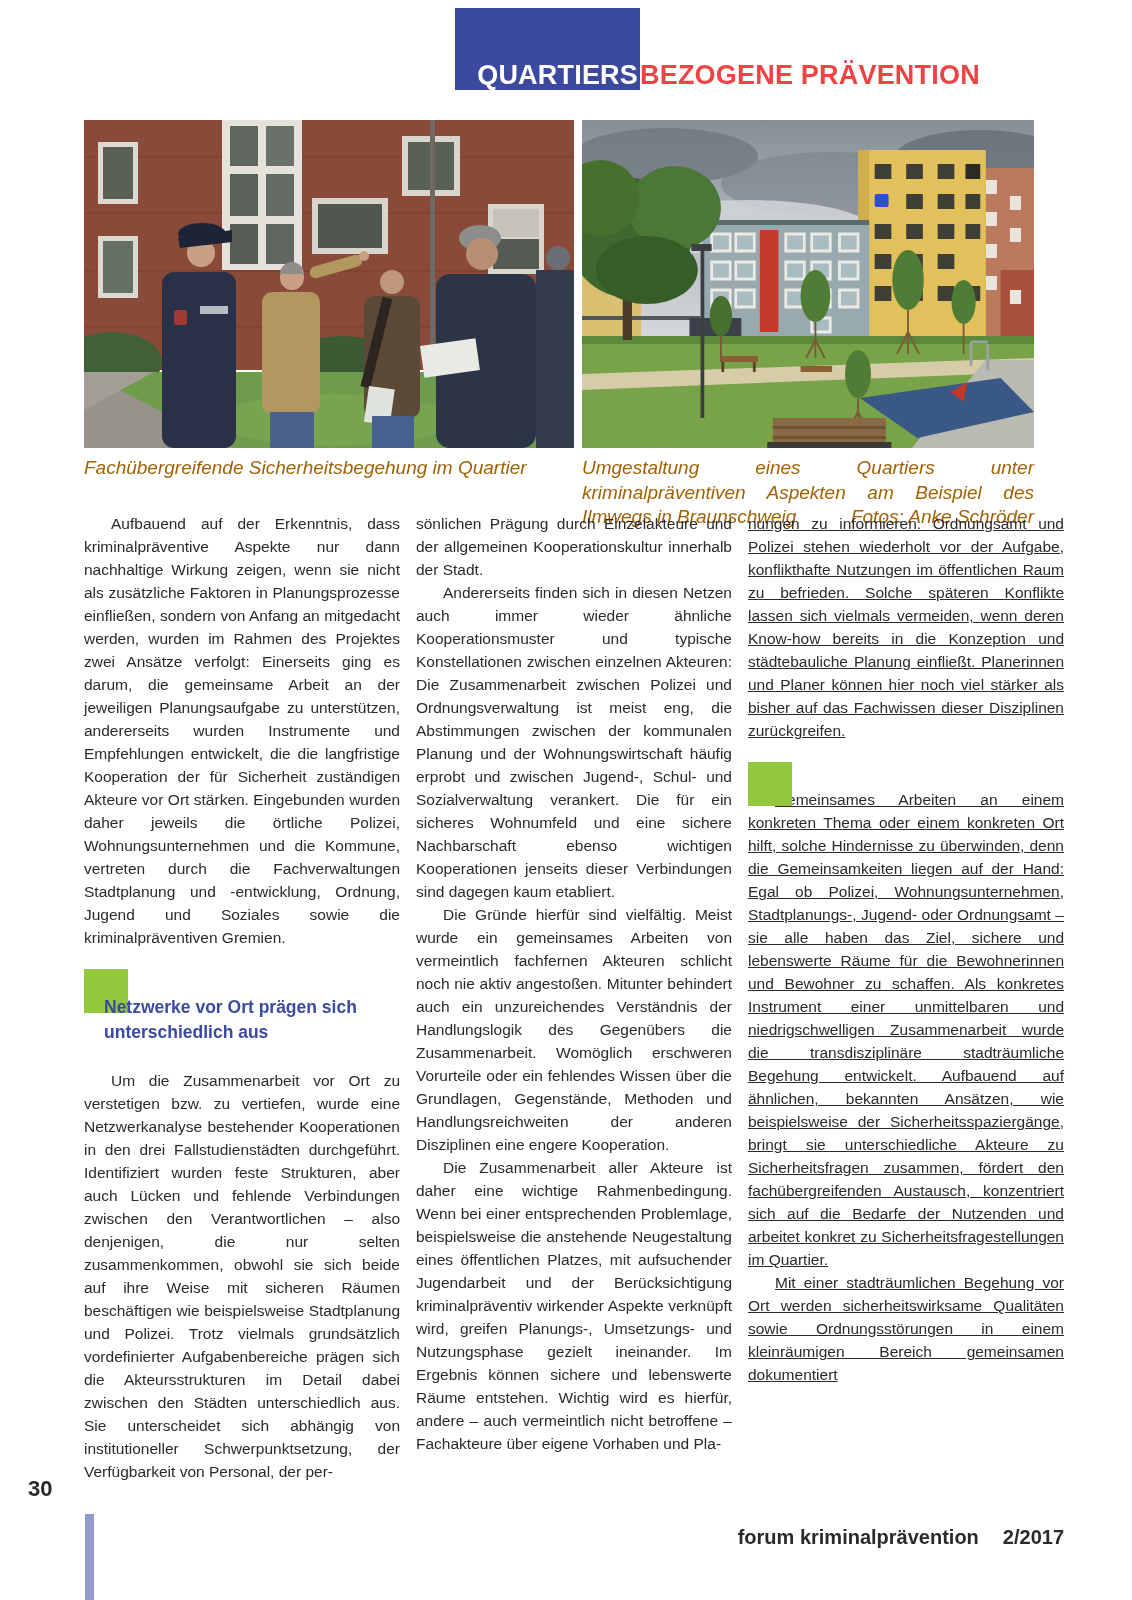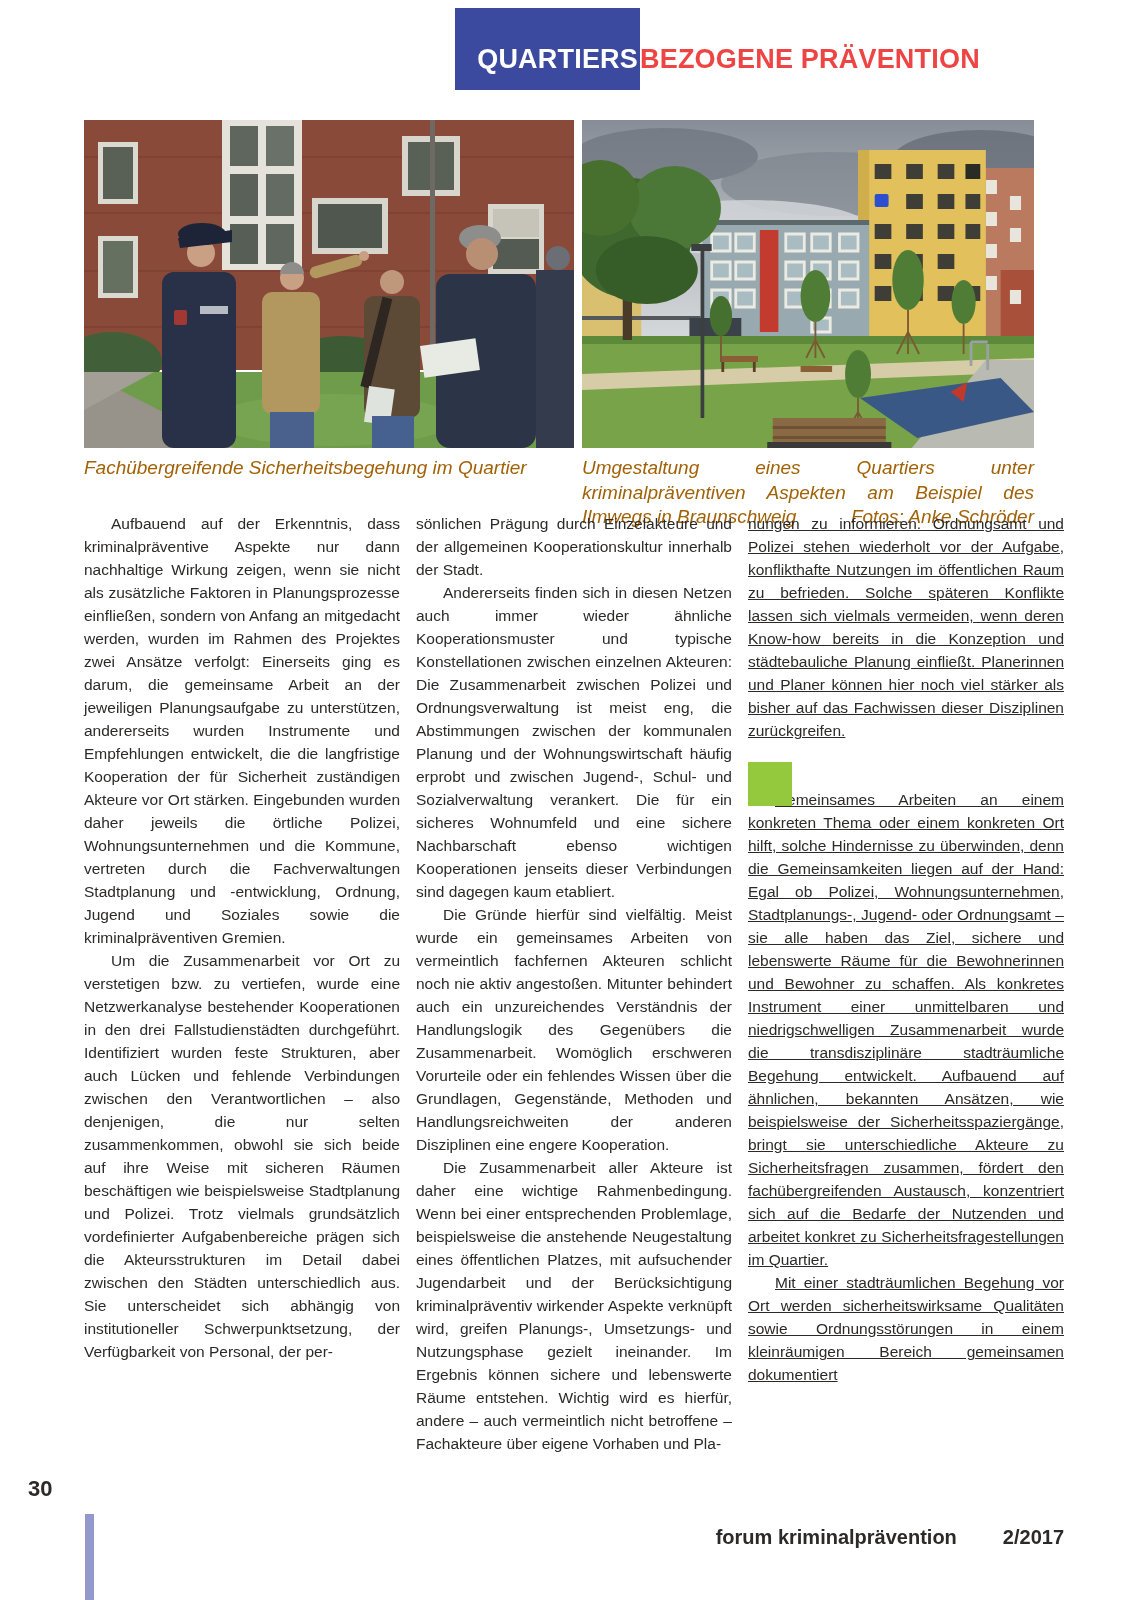--- a/index.html
+++ b/index.html
@@ -9,21 +9,21 @@
   }
 
   
   .masthead { position:absolute; left:455px; top:8px; display:flex; align-items:flex-end; }
   .masthead-box {
     width:185px; height:82px; background:#3b4a9e;
     display:flex; justify-content:flex-end; align-items:flex-end;
   }
   .masthead-word {
     font-size:27px; font-weight:bold; letter-spacing:0.2px; line-height:1;
-    padding-bottom:17px; white-space:nowrap;margin-top:28px;
+    padding-bottom:1px; white-space:nowrap;margin-top:28px;
   }
   .masthead-box .masthead-word { color:#ffffff; padding-right:2px; }
   .masthead-rest { color:#ef4444;text-align:right; }
 
   
   .figure-left  { position:absolute; left:84px;  top:120px; width:490px; }
   .figure-right { position:absolute; left:582px; top:120px; width:452px; }
   .photo { display:block; width:100%; height:328px; }
   .caption {
     margin-top:8px; font-size:19px; font-style:italic; line-height:1.3; color:#a16207;
@@ -51,21 +51,21 @@
   .green-square {
     position:absolute; left:0; top:-26px; width:44px; height:44px;
     background:#95c93d;
   }
   .subheading-text { position:relative; }
 
   
   .page-number { position:absolute; left:28px; top:1476px; font-size:22px; font-weight:bold; }
   .footer-bar  { position:absolute; left:85px; top:1514px; width:9px; height:86px; background:#9399cc; }
   .footer-meta { position:absolute; right:68px; top:1526px; font-size:20px; font-weight:bold; white-space:nowrap; }
-  .footer-issue { margin-left:46px; }
+  .footer-issue { margin-left:24px; }
 </style>
 </head>
 <body>
 
 <div class="page">
 
   <div class="masthead">
     <div class="masthead-box">
       <span class="masthead-word">QUARTIERS</span>
     </div>
@@ -274,20 +274,24 @@
       </g>
     </svg>
     <figcaption class="caption">
       <span>Umgestaltung eines Quartiers unter kriminalpräventiven Aspekten am Beispiel des Ilmwegs in Braunschweig</span>
       <span class="credit">Fotos: Anke Schröder</span>
     </figcaption>
   </figure>
 
   <div class="col col-1">
     <p class="indent">Aufbauend auf der Erkenntnis, dass kriminalpräventive Aspekte nur dann nachhaltige Wirkung zeigen, wenn sie nicht als zusätzliche Faktoren in Planungsprozesse einfließen, sondern von Anfang an mitgedacht werden, wurden im Rahmen des Projektes zwei Ansätze verfolgt: Einerseits ging es darum, die gemeinsame Arbeit an der jeweiligen Planungsaufgabe zu unterstützen, andererseits wurden Instrumente und Empfehlungen entwickelt, die die langfristige Kooperation der für Sicherheit zuständigen Akteure vor Ort stärken. Eingebunden wurden daher jeweils die örtliche Polizei, Wohnungsunternehmen und die Kommune, vertreten durch die Fachverwaltungen Stadtplanung und -entwicklung, Ordnung, Jugend und Soziales sowie die kriminalpräventiven Gremien.</p>
+    <h2 class="subheading">
+      <span class="green-square"></span>
+      <span class="subheading-text">Netzwerke vor Ort prägen sich unterschiedlich aus</span>
+    </h2>
     <p class="indent">Um die Zusammenarbeit vor Ort zu verstetigen bzw. zu vertiefen, wurde eine Netzwerkanalyse bestehender Kooperationen in den drei Fallstudienstädten durchgeführt. Identifiziert wurden feste Strukturen, aber auch Lücken und fehlende Verbindungen zwischen den Verantwortlichen – also denjenigen, die nur selten zusammenkommen, obwohl sie sich beide auf ihre Weise mit sicheren Räumen beschäftigen wie beispielsweise Stadtplanung und Polizei. Trotz vielmals grundsätzlich vordefinierter Aufgabenbereiche prägen sich die Akteursstrukturen im Detail dabei zwischen den Städten unterschiedlich aus. Sie unterscheidet sich abhängig von institutioneller Schwerpunktsetzung, der Verfügbarkeit von Personal, der per-</p>
   </div>
 
   <div class="col col-2">
     <p>sönlichen Prägung durch Einzelakteure und der allgemeinen Kooperationskultur innerhalb der Stadt.</p>
     <p class="indent">Andererseits finden sich in diesen Netzen auch immer wieder ähnliche Kooperationsmuster und typische Konstellationen zwischen einzelnen Akteuren: Die Zusammenarbeit zwischen Polizei und Ordnungsverwaltung ist meist eng, die Abstimmungen zwischen der kommunalen Planung und der Wohnungswirtschaft häufig erprobt und zwischen Jugend-, Schul- und Sozialverwaltung verankert. Die für ein sicheres Wohnumfeld und eine sichere Nachbarschaft ebenso wichtigen Kooperationen jenseits dieser Verbindungen sind dagegen kaum etabliert.</p>
     <p class="indent">Die Gründe hierfür sind vielfältig. Meist wurde ein gemeinsames Arbeiten von vermeintlich fachfernen Akteuren schlicht noch nie aktiv angestoßen. Mitunter behindert auch ein unzureichendes Verständnis der Handlungslogik des Gegenübers die Zusammenarbeit. Womöglich erschweren Vorurteile oder ein fehlendes Wissen über die Grundlagen, Gegenstände, Methoden und Handlungsreichweiten der anderen Disziplinen eine engere Kooperation.</p>
     <p class="indent">Die Zusammenarbeit aller Akteure ist daher eine wichtige Rahmenbedingung. Wenn bei einer entsprechenden Problemlage, beispielsweise die anstehende Neugestaltung eines öffentlichen Platzes, mit aufsuchender Jugendarbeit und der Berücksichtigung kriminalpräventiv wirkender Aspekte verknüpft wird, greifen Planungs-, Umsetzungs- und Nutzungsphase gezielt ineinander. Im Ergebnis können sichere und lebenswerte Räume entstehen. Wichtig wird es hierfür, andere – auch vermeintlich nicht betroffene – Fachakteure über eigene Vorhaben und Pla-</p>
   </div>
 

